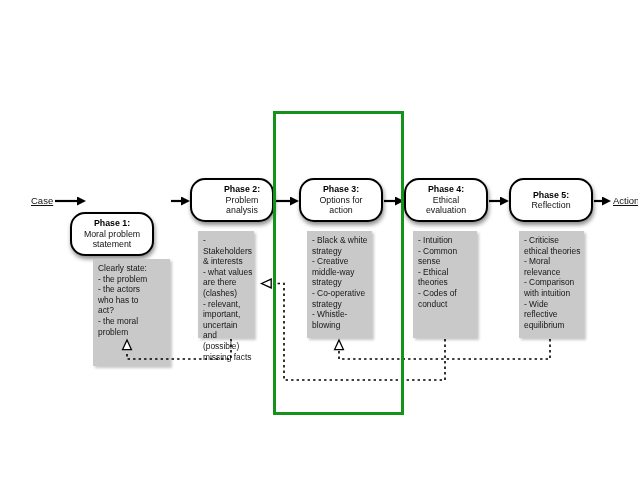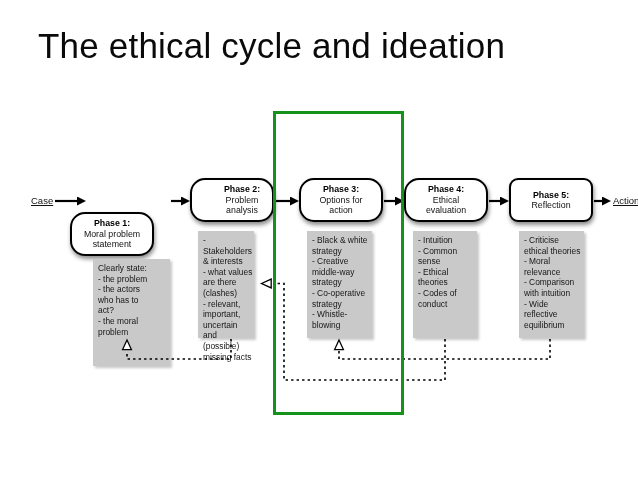--- a/index.html
+++ b/index.html
@@ -35,41 +35,40 @@
   }
   .d1 { left:93px;  width:77px;margin-top:28px; }
   .d2 { left:198px; width:56px; }
   .d3 { left:307px; width:65px; }
   .d4 { left:413px; width:64px; }
   .d5 { left:519px; width:65px; }
   .p1 { left:70px;margin-top:34px; }
   .p2 { left:190px;padding-left:20px; }
   .p3 { left:299px;text-align:center; }
   .p4 { left:404px; }
-  .p5 { left:509px;border-radius:9px; }
+  .p5 { left:509px; }
   .connector-layer {
     position:absolute; left:0; top:0; width:638px; height:479px;
     z-index:5; pointer-events:none;
   }
   .highlight-rect {
     position:absolute; left:273px; top:111px; width:131px; height:304px;
     box-sizing:border-box; border:3px solid var(--green,#15921b);
     z-index:10; pointer-events:none;
   }
   .source-line {
     position:absolute; left:37px; top:456px; margin:0;
     font-size:8.7px; color:#1a1a1a; white-space:nowrap;
   }
 </style>
 </head>
 <body>
 
 <div class="stage">
 
-  <h1 class="slide-title">The ethical cycle and ideation</h1>
 
   <div>
 
     <svg class="connector-layer" width="638" height="479" viewBox="0 0 638 479">
       <defs>
         <marker id="head" markerUnits="userSpaceOnUse" markerWidth="10" markerHeight="9" refX="0" refY="4.5" orient="auto">
           <path d="M0,0 L9,4.5 L0,9 Z" fill="#000"></path>
         </marker>
       </defs>
 

